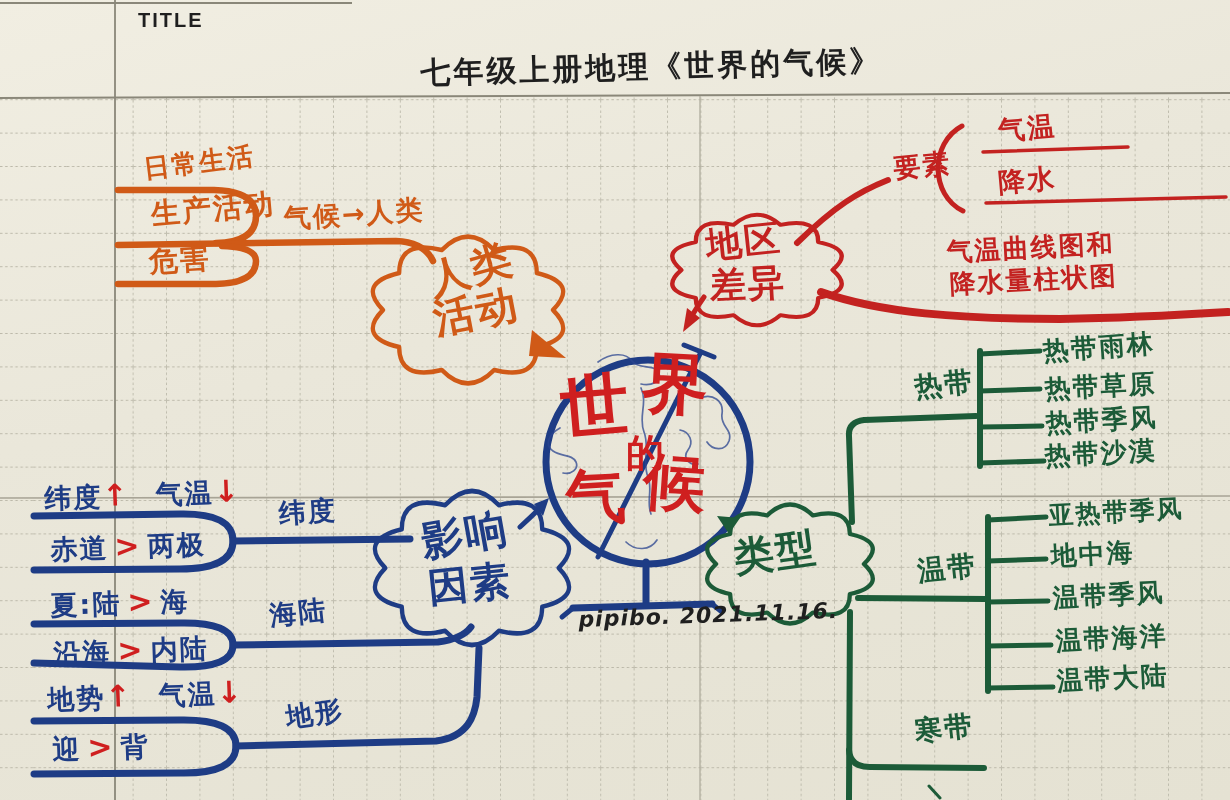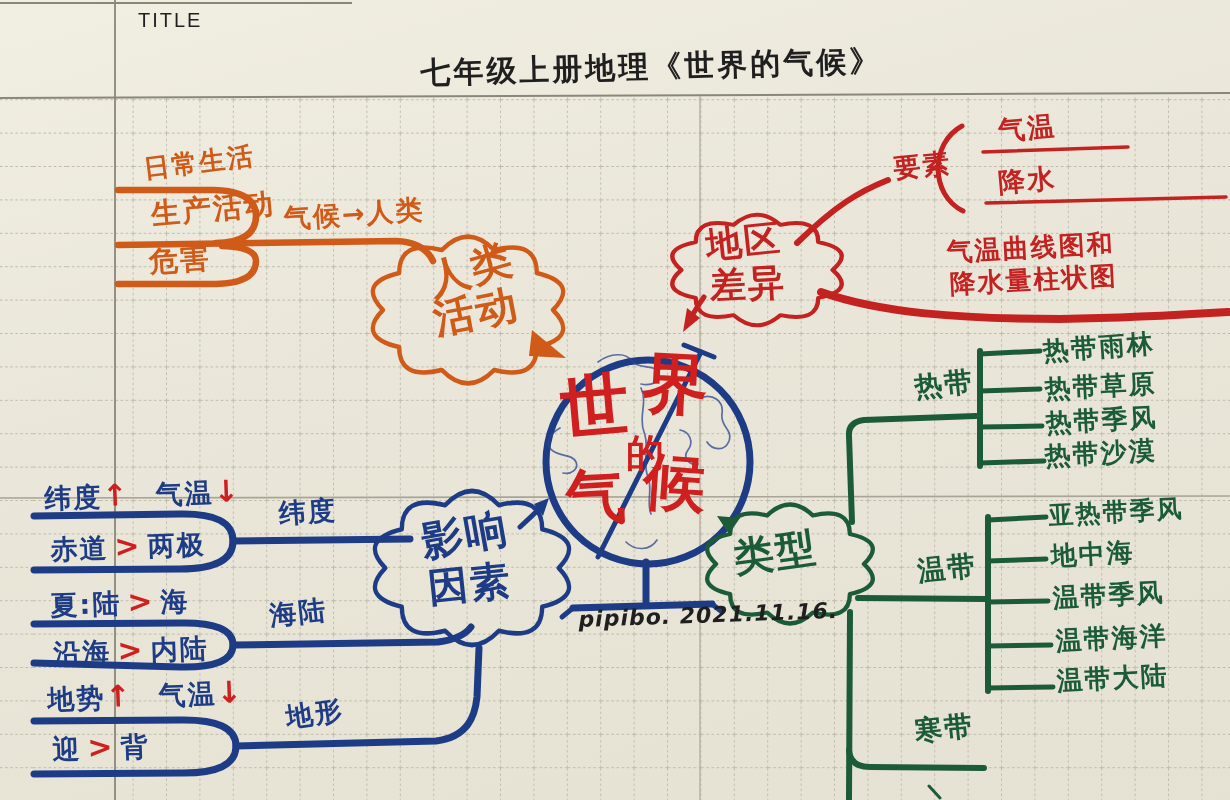--- a/index.html
+++ b/index.html
@@ -4,21 +4,21 @@
 <style>
   html,body{margin:0;padding:0;background:#d8d5c8;}
   .canvas{
     position:relative;width:1230px;height:800px;overflow:hidden;
     background:linear-gradient(165deg,#f1eee2 0%,#eae7da 40%,#e5e2d3 100%);
     font-family:"DejaVu Sans",sans-serif;
   }
   svg.draw{position:absolute;left:0;top:0;}
   .lbl{position:absolute;white-space:nowrap;font-family:"DejaVu Sans",sans-serif;
        font-weight:600;transform-origin:left top;line-height:1;letter-spacing:2px;}
-  .form{font-family:"Liberation Sans",sans-serif;font-weight:400;letter-spacing:2px;}
+  .form{font-family:"Liberation Sans",sans-serif;font-weight:700;letter-spacing:2px;}
   .orange{color:#d05a17}.red{color:#c32220}.blue{color:#1e3c85}
   .green{color:#1c5b38}.crimson{color:#cf1f1f}.ink{color:#1f1f1f}
   .bold{font-weight:800}
   .ital{font-style:italic;letter-spacing:1px;}
   .acc{color:#cf1f1f;font-weight:800}
   .gap{margin-left:26px}
   .gt{margin:0 6px}
   .row span{display:inline-block}
 </style>
 </head>

